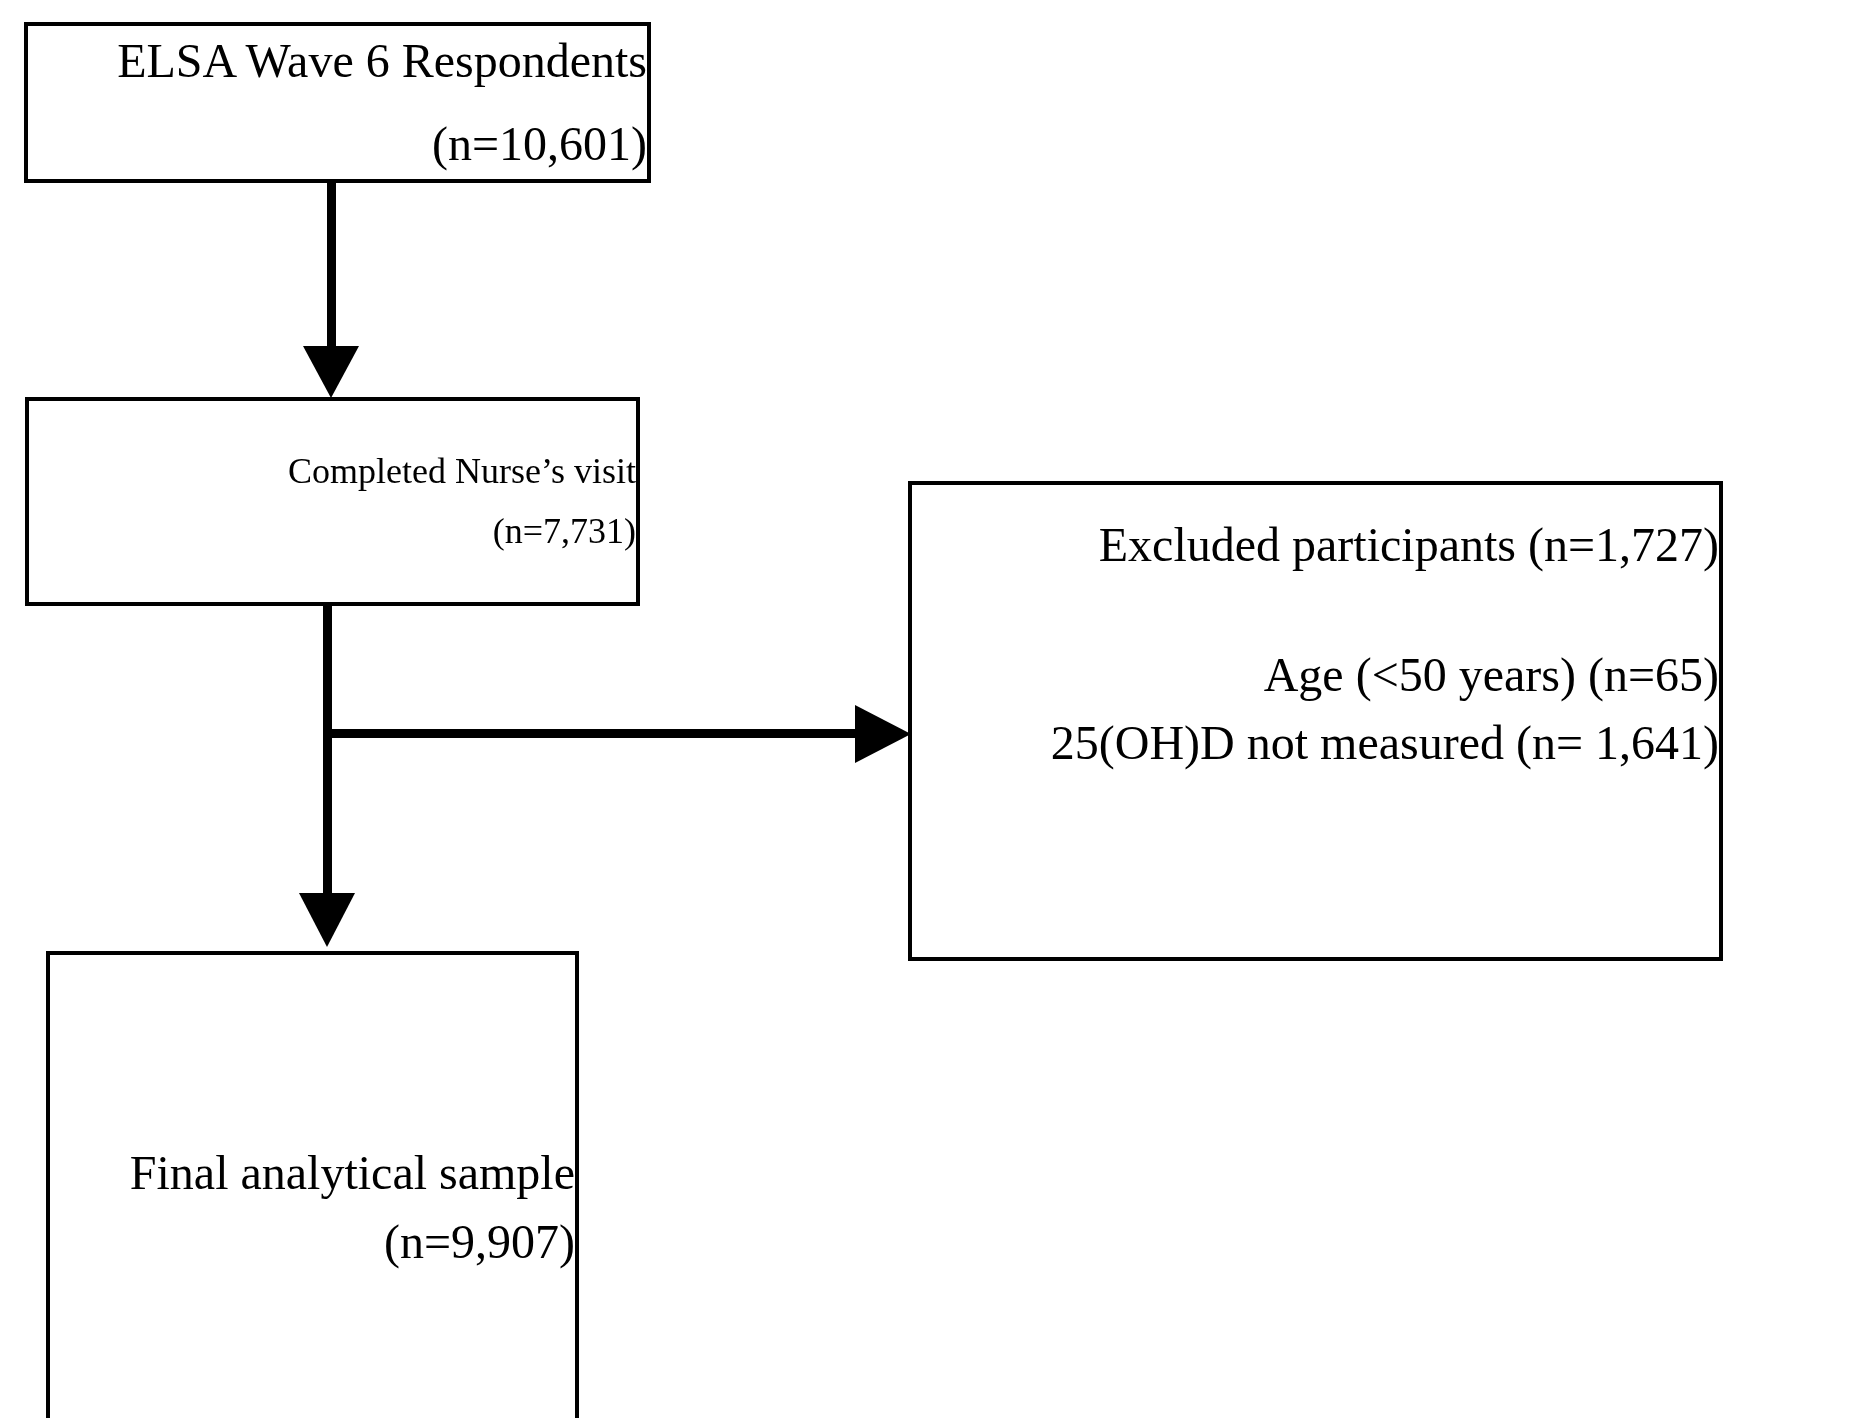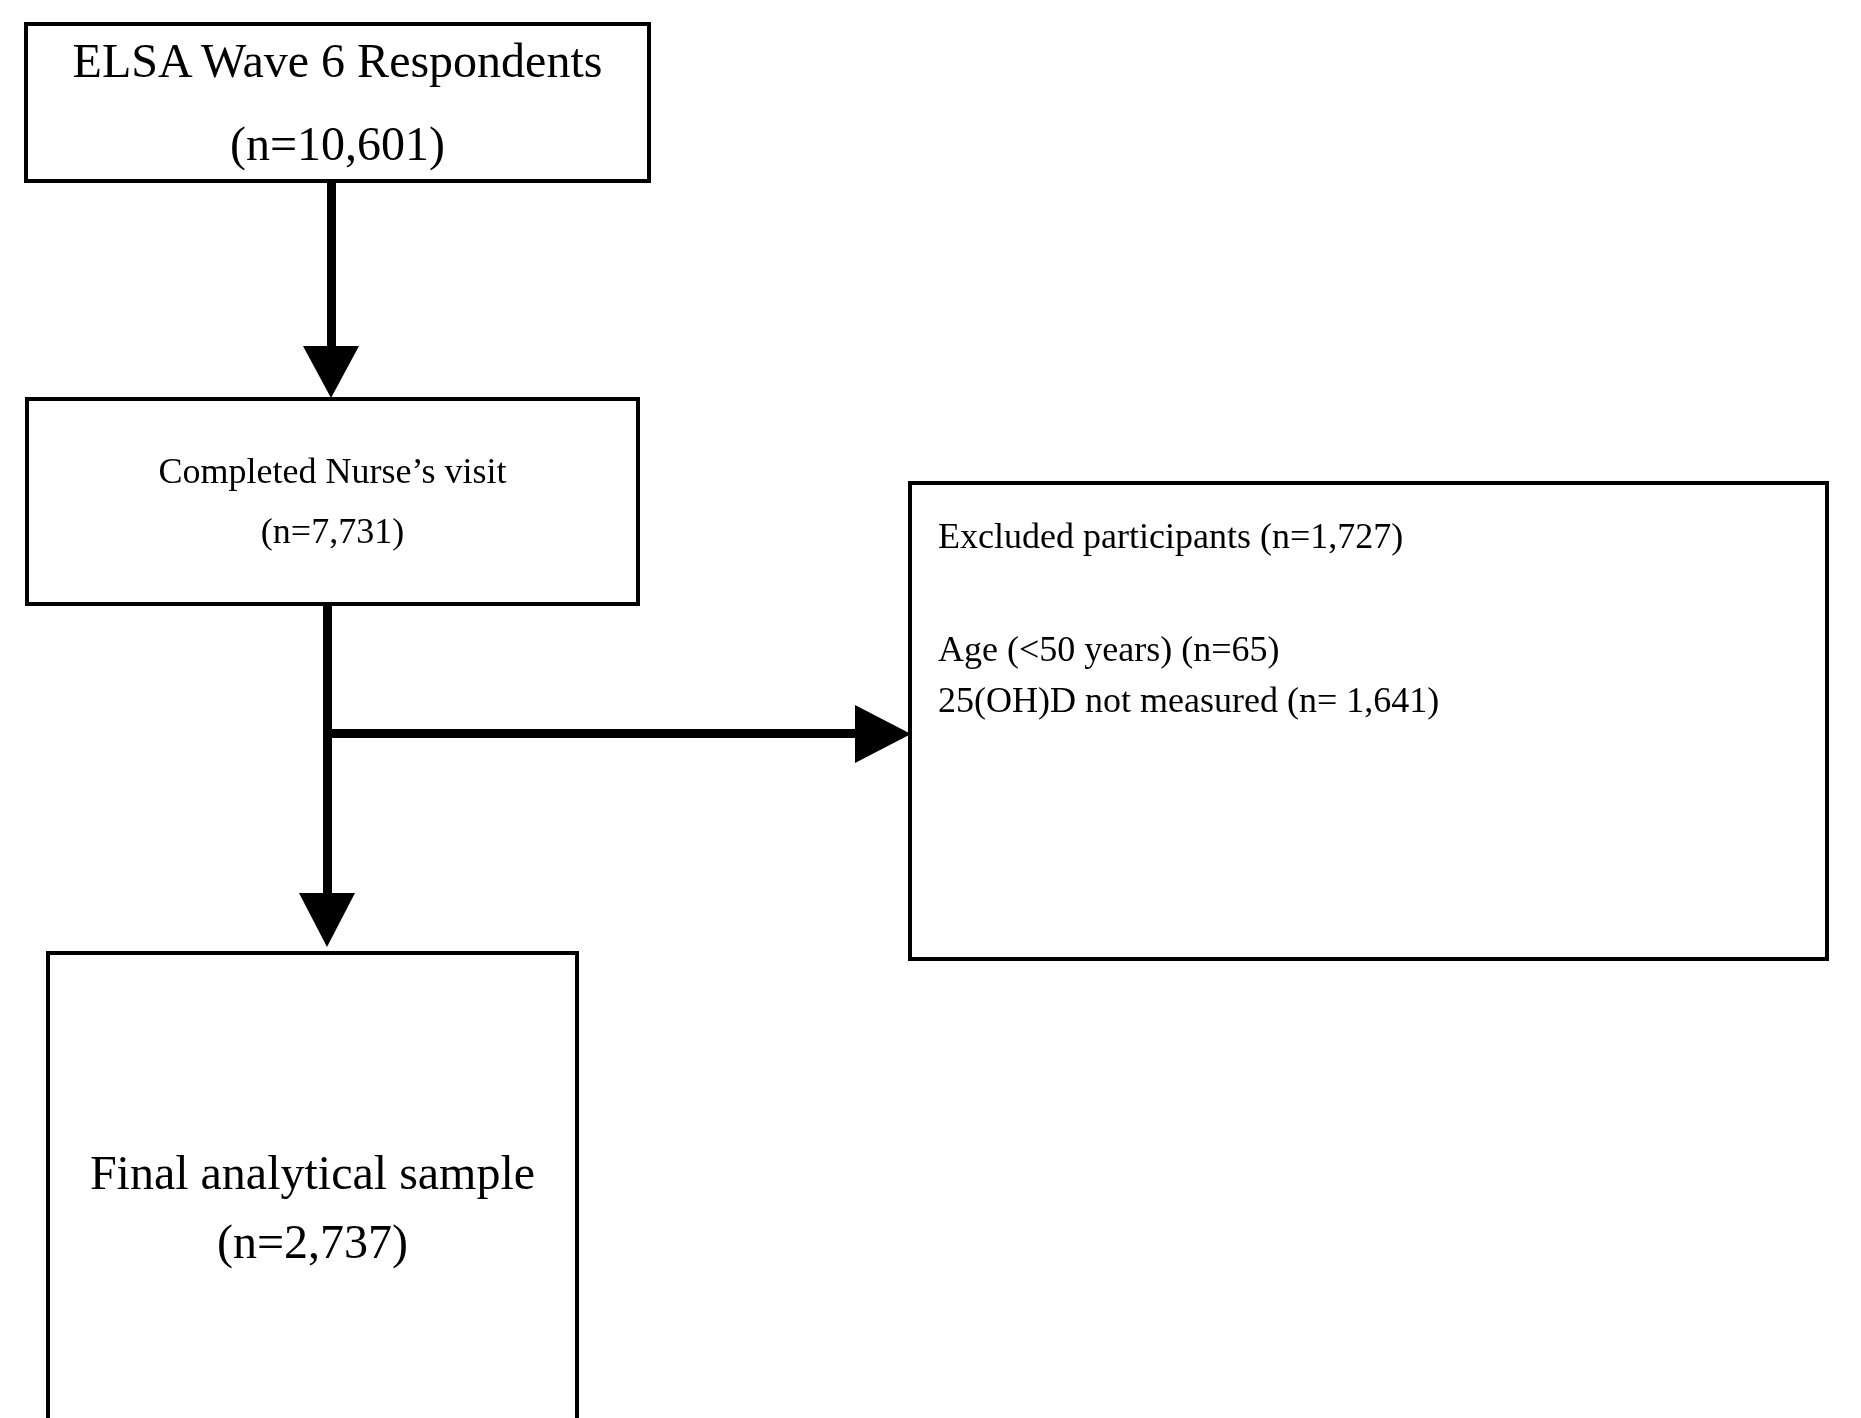--- a/index.html
+++ b/index.html
@@ -17,20 +17,21 @@
     overflow: hidden;
   }
   .node-box {
     position: absolute;
     box-sizing: border-box;
     border: 4px solid #000000;
     background: #ffffff;
     display: flex;
     flex-direction: column;
     justify-content: center;
+    align-items: flex-end;
   }
   .node-line {
     display: block;
     white-space: pre;
     line-height: 1.42;
   }
   .center .node-line { text-align: center; }
   .left .node-line { text-align: left; }
 
   
@@ -50,23 +51,23 @@
     width: 615px;
     height: 209px;
     font-size: 36px;
   }
   #box-nurse .node-line:first-child { margin-bottom: 8px; }
 
   
   #box-excluded {
     left: 908px;
     top: 481px;
-    width: 921px;
+    width: 815px;
     height: 480px;
-    font-size: 36px;
+    font-size: 48px;
     justify-content: flex-start;
     padding: 26px 0 0 26px;
   }
   #box-excluded .gap { height: 62px; }
 
   
   #box-final {
     left: 46px;
     top: 951px;
     width: 533px;
@@ -143,16 +144,16 @@
 
   <div class="node-box left" id="box-excluded">
     <span class="node-line">Excluded participants (n=1,727)</span>
     <span class="gap"></span>
     <span class="node-line">Age (&lt;50 years) (n=65)</span>
     <span class="node-line">25(OH)D not measured (n= 1,641)</span>
   </div>
 
   <div class="node-box center" id="box-final">
     <span class="node-line">Final analytical sample</span>
-    <span class="node-line">(n=2,737)</span>
+    <span class="node-line">(n=9,907)</span>
   </div>
 
 </div>
 
 </body></html>

